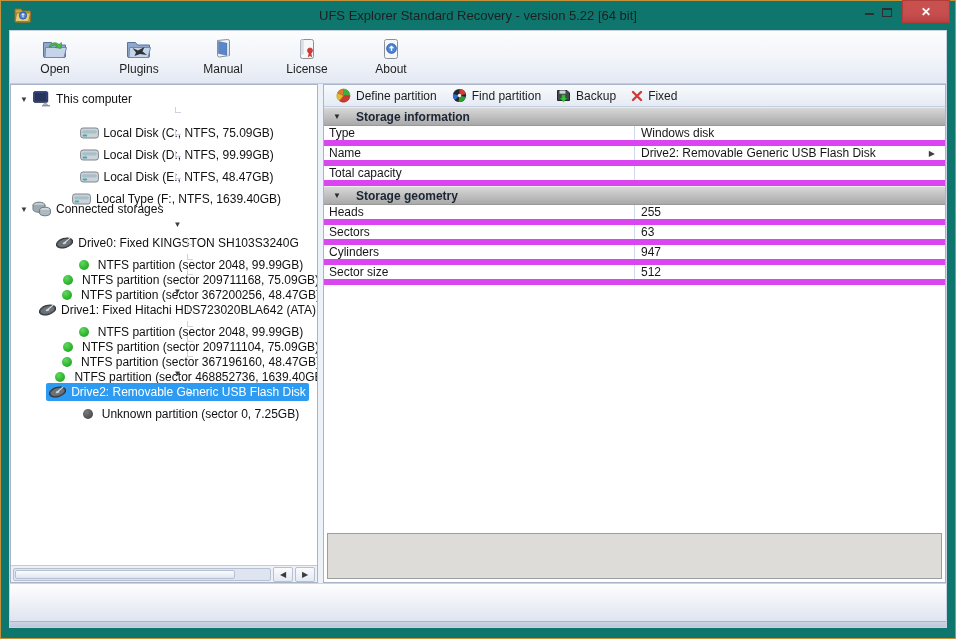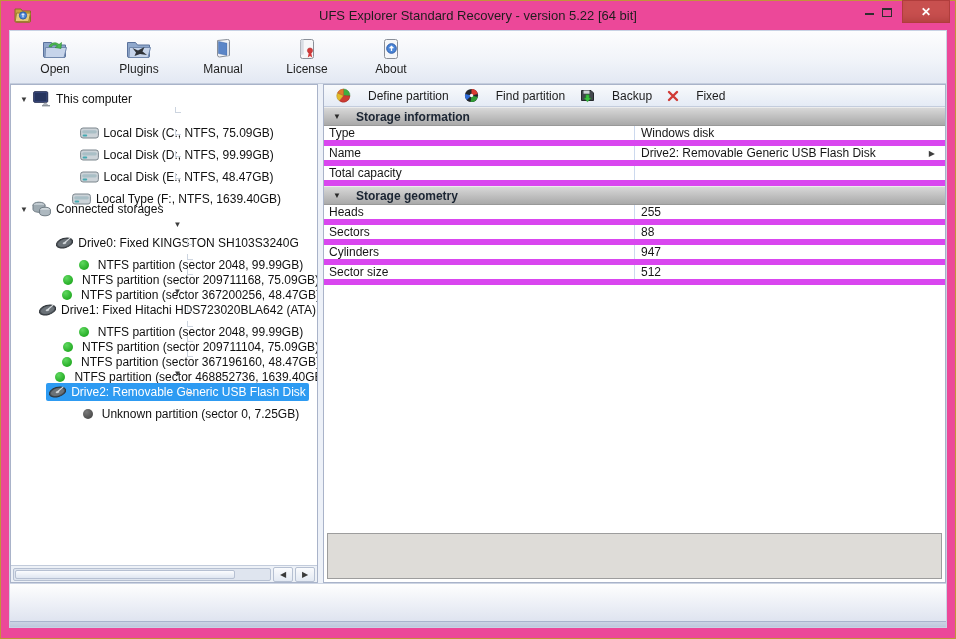--- a/index.html
+++ b/index.html
@@ -1,19 +1,19 @@
 <!DOCTYPE html>
 <html><head>
 <meta charset="utf-8">
 <style>
   * { margin:0; padding:0; box-sizing:border-box; }
   html,body { background:#555; }
   .window {
     position:relative; width:956px; height:639px;
-    background:#ec4899;
+    background:#0f766e;
     font-family:"Liberation Sans", sans-serif;
     box-shadow: inset 0 0 0 1px #c3923a;
     overflow:hidden;
   }
   
   .titlebar { position:absolute; top:0; left:0; right:0; height:30px; }
   .app-icon { position:absolute; left:14px; top:6px; width:18px; height:17px; }
   .title {
     position:absolute; left:0; right:0; top:0; height:30px;
     display:flex; align-items:center; justify-content:center;
@@ -80,21 +80,21 @@
   .splitter { width:5px; flex:0 0 5px; }
   
   .right-panel { flex:1; min-width:0; display:flex; flex-direction:column;
     border:1px solid #a9b3c9; background:#fff; }
   .action-bar {
     height:22px; flex:0 0 22px;
     background:linear-gradient(180deg,#f8fafc,#e5ebf5);
     border-bottom:1px solid #c4cddd;
     display:flex; align-items:center; gap:4px; padding-left:8px; font-size:12px; color:#1c1c1c;
   }
-  .action-btn { display:flex; align-items:center; gap:17px; padding:1px 7px 1px 4px; border-radius:2px; }
+  .action-btn { display:flex; align-items:center; gap:5px; padding:1px 7px 1px 4px; border-radius:2px; }
   .aicon { display:flex; align-items:center; }
   
   .propgrid { flex:1; min-height:0; display:flex; flex-direction:column; background:#fff; overflow:hidden; }
   .section-header {
     height:19px; flex:0 0 19px;
     background:linear-gradient(180deg,#d8d8d8,#a9a9a9);
     border-top:1px solid #ececec; border-bottom:1px solid #999;
     display:flex; align-items:center; font-size:12px; font-weight:bold; color:#1b2533;
   }
   .tri { margin-left:9px; font-size:8px; color:#2a2a2a; font-weight:normal; }
@@ -486,21 +486,21 @@
             </div>
             <div class="prop-row">
               <div class="prop-label">Heads</div>
               <div class="prop-value">
                 <span>255</span>
               </div>
             </div>
             <div class="prop-row">
               <div class="prop-label">Sectors</div>
               <div class="prop-value">
-                <span>88</span>
+                <span>63</span>
               </div>
             </div>
             <div class="prop-row">
               <div class="prop-label">Cylinders</div>
               <div class="prop-value">
                 <span>947</span>
               </div>
             </div>
             <div class="prop-row">
               <div class="prop-label">Sector size</div>

